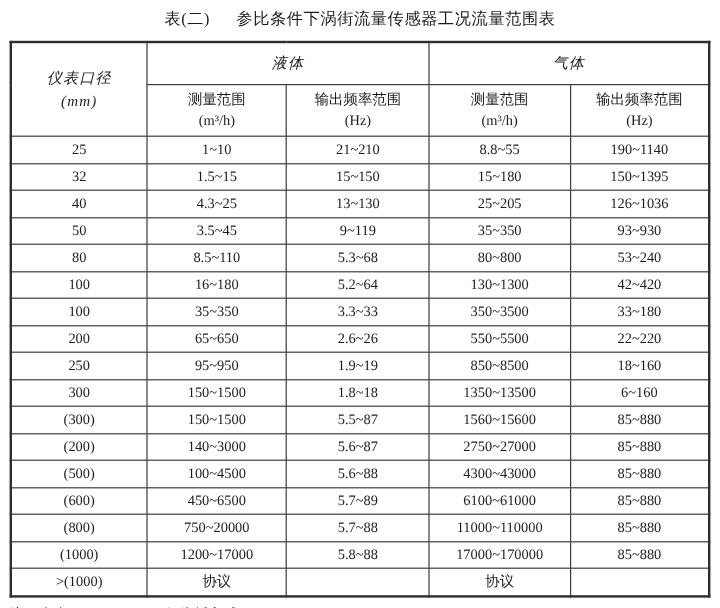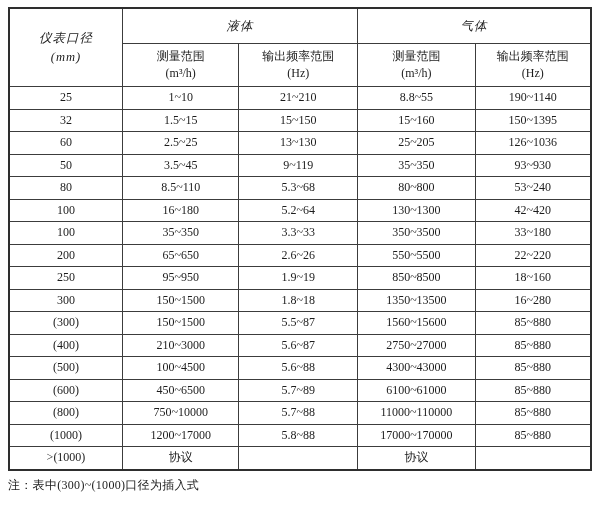--- a/index.html
+++ b/index.html
@@ -54,20 +54,23 @@
   col.c2 { width: 20.0%; }
   col.c3 { width: 20.4%; }
   col.c4 { width: 20.2%; }
   col.c5 { width: 19.9%; }
 </style>
 </head>
 <body>
 
 <div class="page">
 
+  <div class="title">
+    <span class="tnum">表(二)</span><span>参比条件下涡街流量传感器工况流量范围表</span>
+  </div>
 
   <table class="flow">
     <colgroup>
       <col class="c1">
         <col class="c2">
         <col class="c3">
         <col class="c4">
         <col class="c5">
     </colgroup>
     <thead>
@@ -103,26 +106,26 @@
           <td>25</td>
           <td>1~10</td>
           <td>21~210</td>
           <td>8.8~55</td>
           <td>190~1140</td>
         </tr>
         <tr>
           <td>32</td>
           <td>1.5~15</td>
           <td>15~150</td>
-          <td>15~160</td>
+          <td>15~180</td>
           <td>150~1395</td>
         </tr>
         <tr>
-          <td>60</td>
-          <td>2.5~25</td>
+          <td>40</td>
+          <td>4.3~25</td>
           <td>13~130</td>
           <td>25~205</td>
           <td>126~1036</td>
         </tr>
         <tr>
           <td>50</td>
           <td>3.5~45</td>
           <td>9~119</td>
           <td>35~350</td>
           <td>93~930</td>
@@ -160,53 +163,53 @@
           <td>95~950</td>
           <td>1.9~19</td>
           <td>850~8500</td>
           <td>18~160</td>
         </tr>
         <tr>
           <td>300</td>
           <td>150~1500</td>
           <td>1.8~18</td>
           <td>1350~13500</td>
-          <td>16~280</td>
+          <td>6~160</td>
         </tr>
         <tr>
           <td>(300)</td>
           <td>150~1500</td>
           <td>5.5~87</td>
           <td>1560~15600</td>
           <td>85~880</td>
         </tr>
         <tr>
-          <td>(400)</td>
-          <td>210~3000</td>
+          <td>(200)</td>
+          <td>140~3000</td>
           <td>5.6~87</td>
           <td>2750~27000</td>
           <td>85~880</td>
         </tr>
         <tr>
           <td>(500)</td>
           <td>100~4500</td>
           <td>5.6~88</td>
           <td>4300~43000</td>
           <td>85~880</td>
         </tr>
         <tr>
           <td>(600)</td>
           <td>450~6500</td>
           <td>5.7~89</td>
           <td>6100~61000</td>
           <td>85~880</td>
         </tr>
         <tr>
           <td>(800)</td>
-          <td>750~10000</td>
+          <td>750~20000</td>
           <td>5.7~88</td>
           <td>11000~110000</td>
           <td>85~880</td>
         </tr>
         <tr>
           <td>(1000)</td>
           <td>1200~17000</td>
           <td>5.8~88</td>
           <td>17000~170000</td>
           <td>85~880</td>

